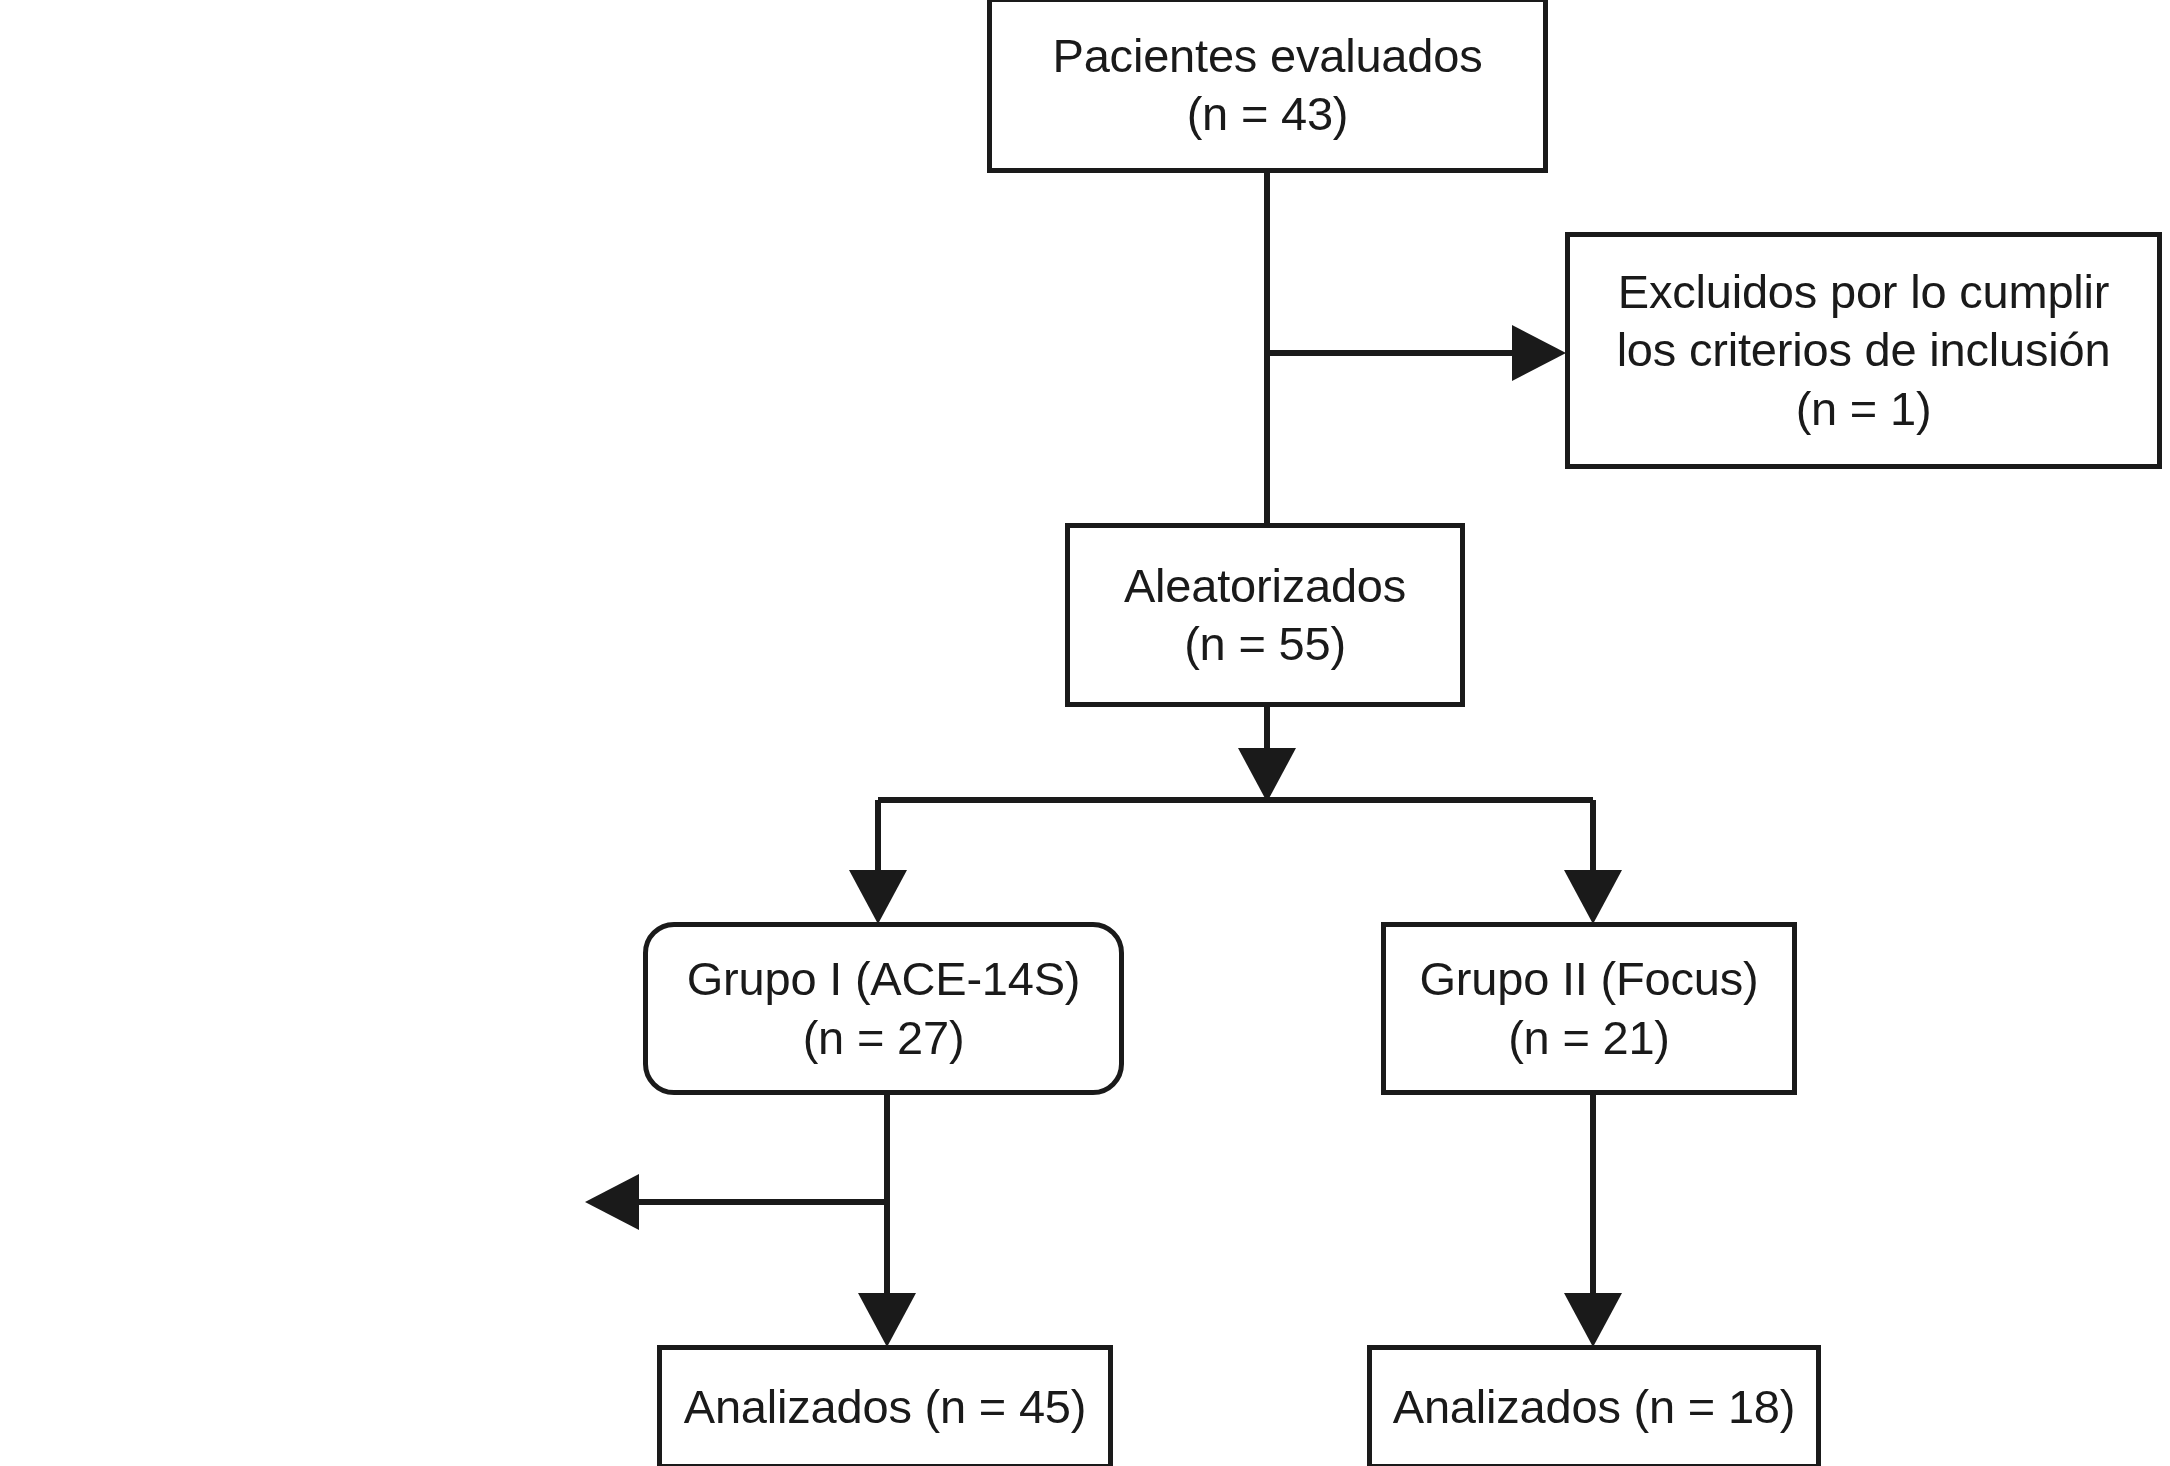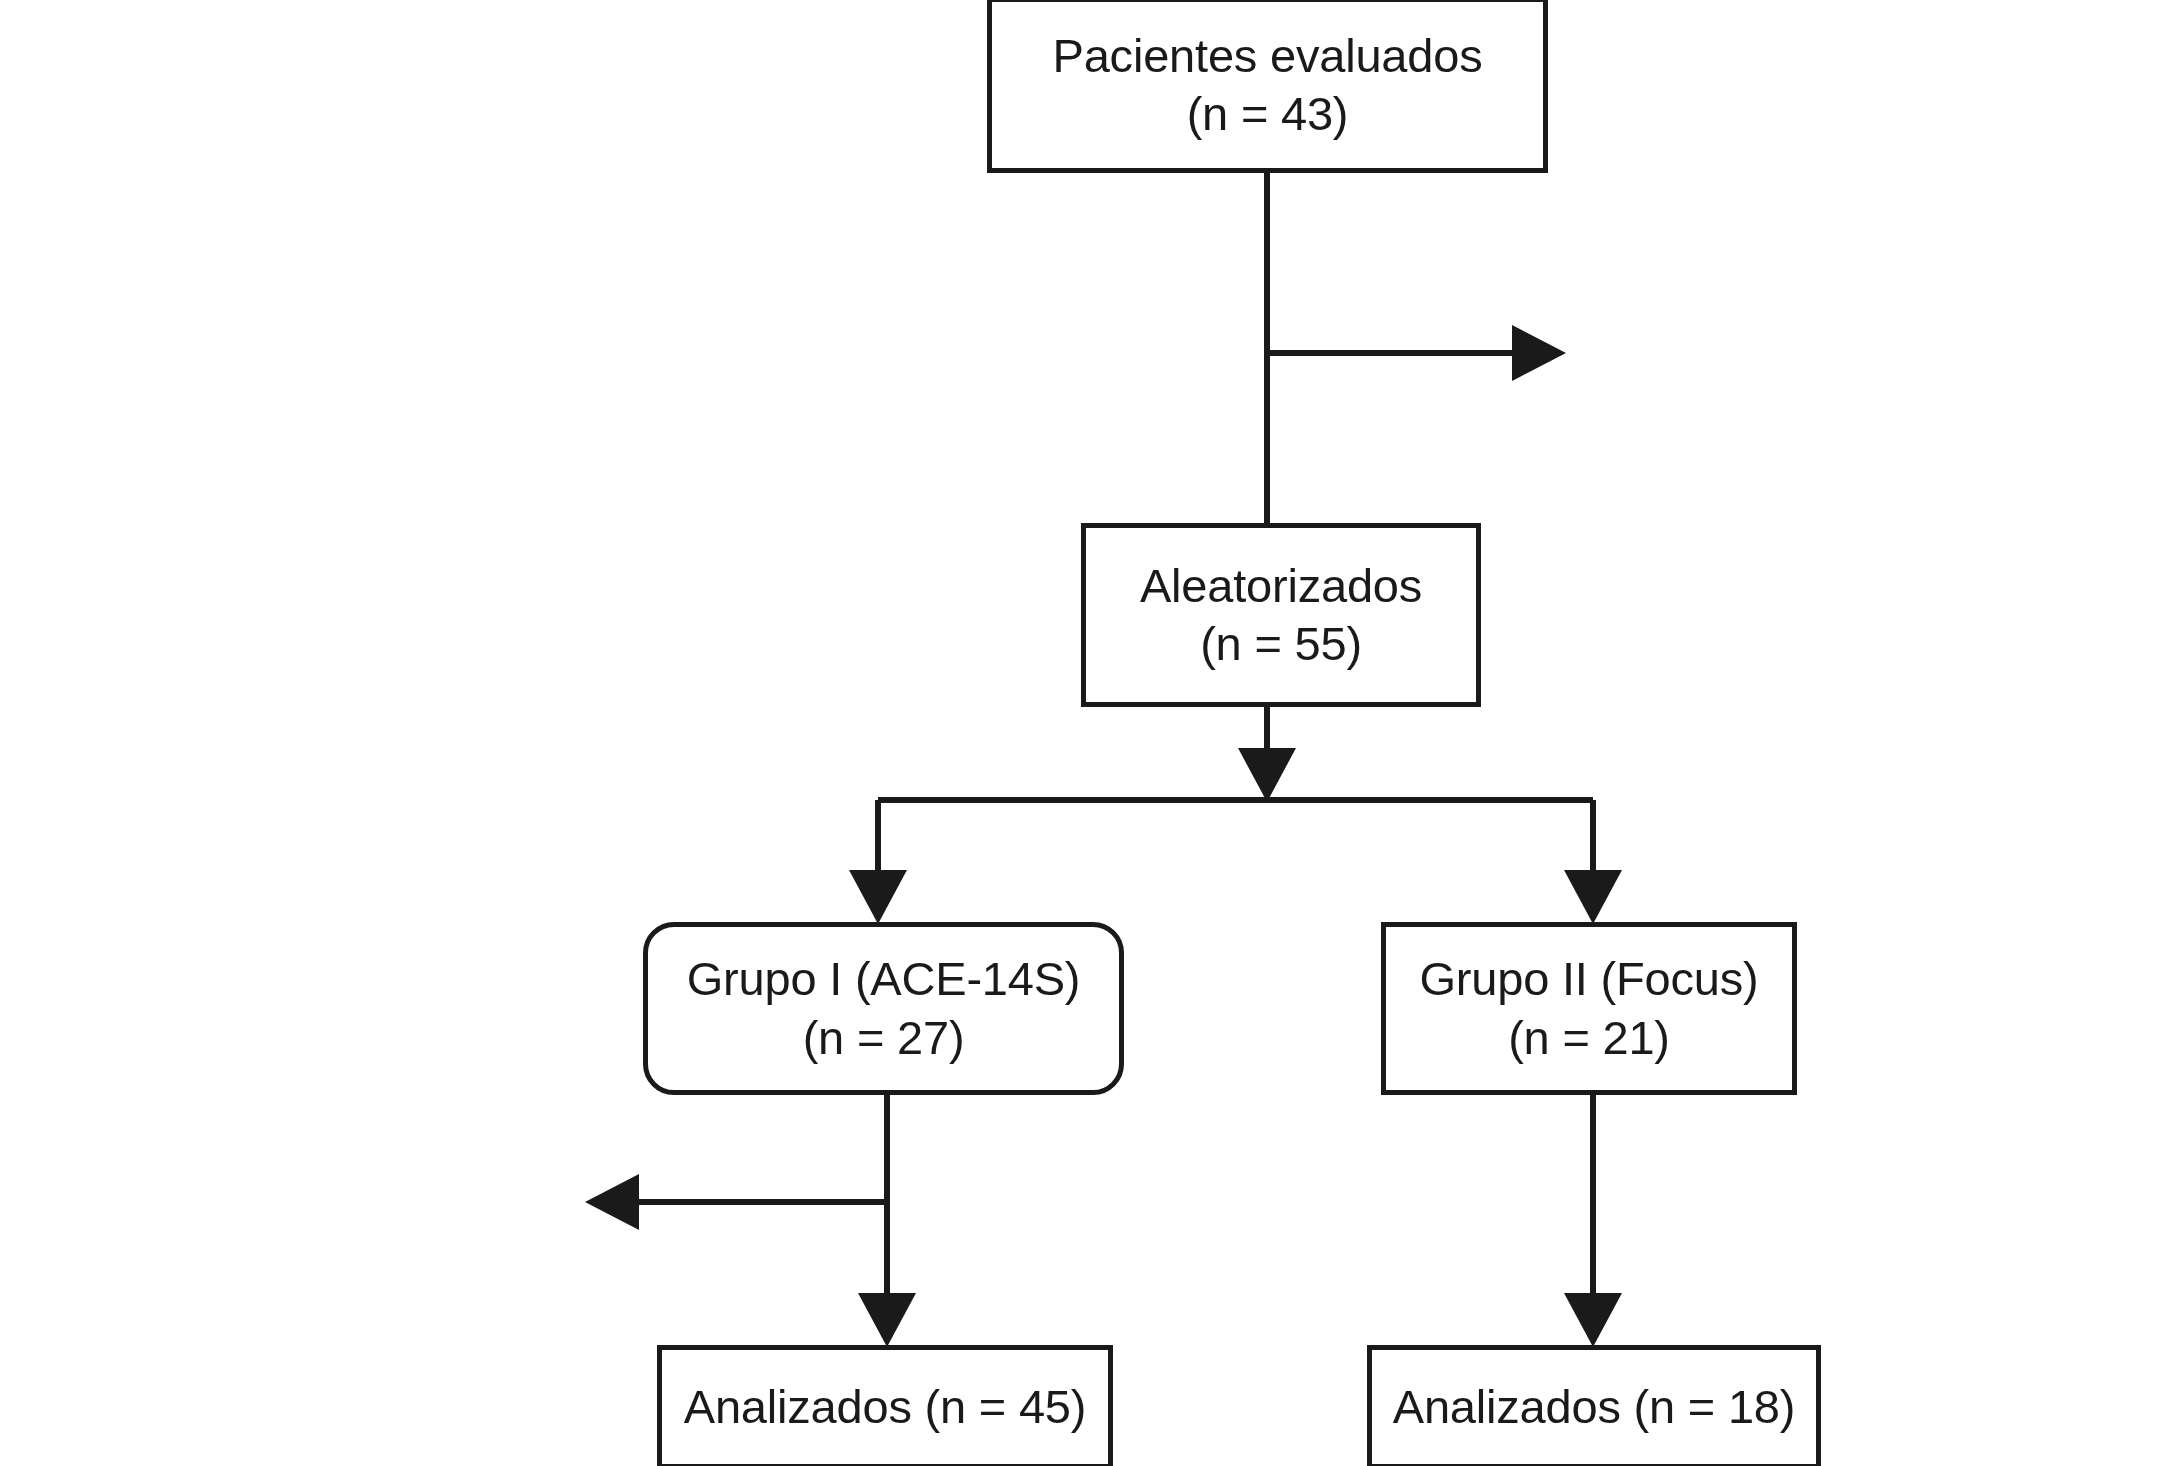--- a/index.html
+++ b/index.html
@@ -85,22 +85,27 @@
 
     <line x1="1593" y1="1095" x2="1593" y2="1325"></line>
     <polygon points="1593,1347 1564,1293 1622,1293"></polygon>
   </svg>
 
   <div class="node" style="left:987px; top:-3px; width:561px; height:176px;">
     <span class="node-text">Pacientes evaluados
 (n = 43)</span>
   </div>
 
+  <div class="node" style="left:1565px; top:232px; width:597px; height:237px;">
+    <span class="node-text">Excluidos por lo cumplir
+los criterios de inclusión
+(n = 1)</span>
+  </div>
 
-  <div class="node" style="left:1065px; top:523px; width:400px; height:184px;margin-left:16px;">
+  <div class="node" style="left:1065px; top:523px; width:400px; height:184px;">
     <span class="node-text">Aleatorizados
 (n = 55)</span>
   </div>
 
   <div class="node" style="left:643px; top:922px; width:481px; height:173px;border-radius:31px;">
     <span class="node-text">Grupo I (ACE-14S)
 (n = 27)</span>
   </div>
 
   <div class="node" style="left:1381px; top:922px; width:416px; height:173px;">

